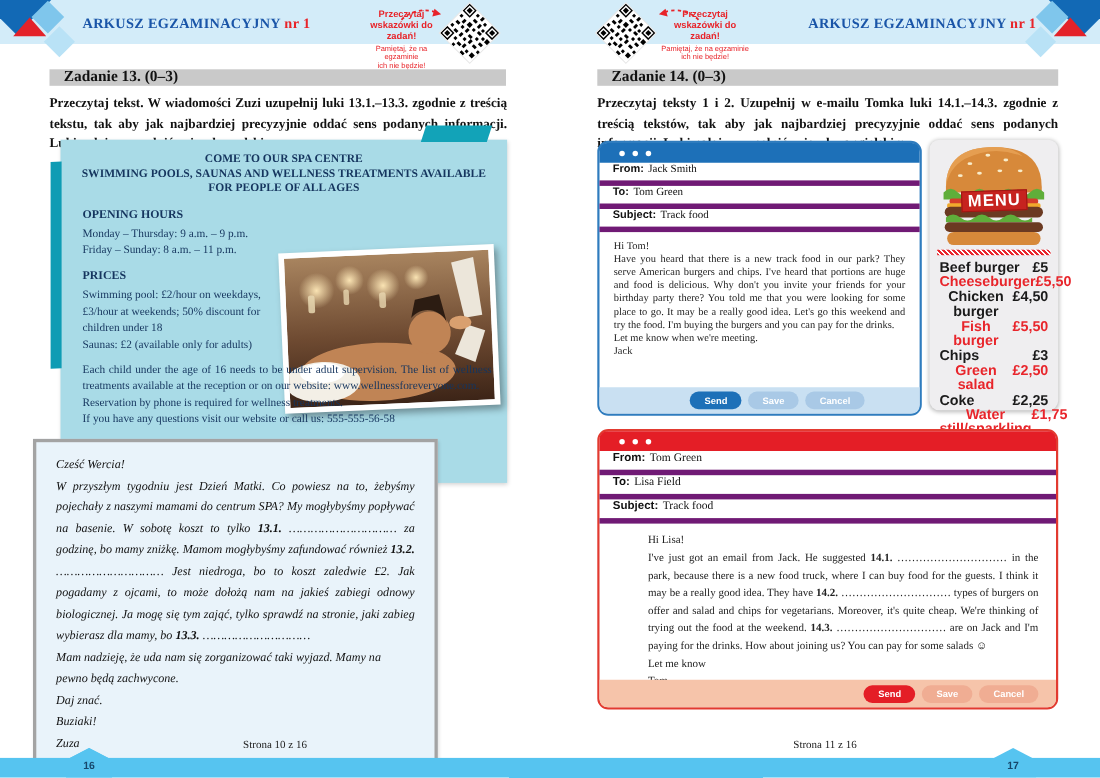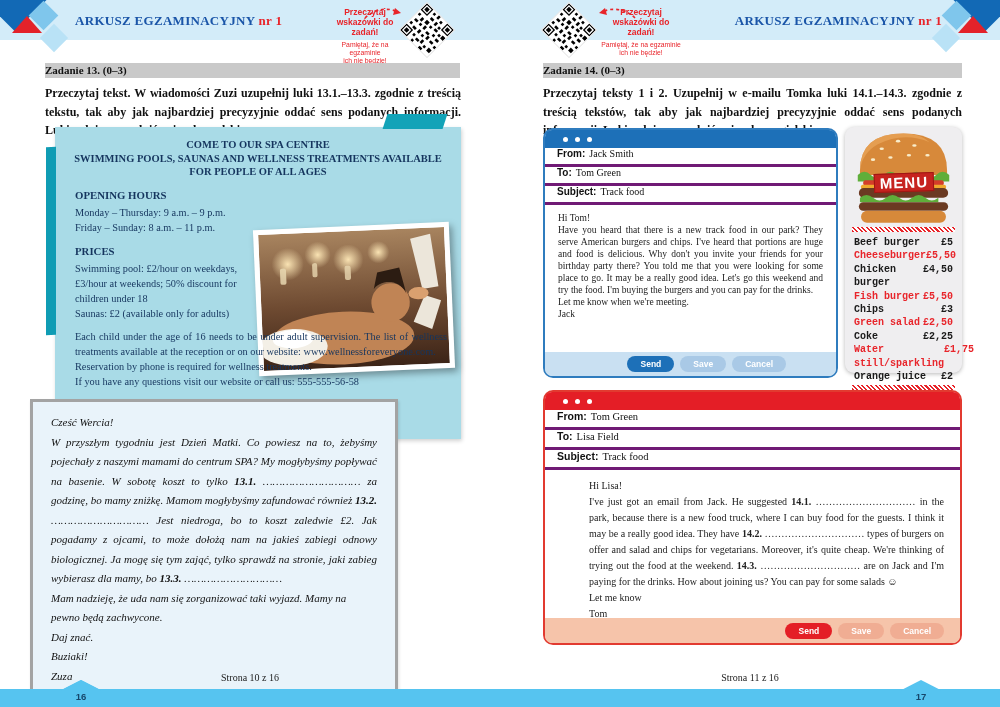--- a/index.html
+++ b/index.html
@@ -16,21 +16,21 @@
   .hdr-title{position:absolute;top:13px;font-weight:bold;font-size:13px;letter-spacing:.3px;color:#1a55a8;}
   .hdr-title .num{color:#e8242a;}
   
   .qr-tip{position:absolute;text-align:center;color:#e8242a;font-family:"Liberation Sans",sans-serif;}
   .qr-tip .l1{font-weight:bold;font-size:8.5px;line-height:10px;}
   .qr-tip .l2{font-size:6.8px;line-height:8px;margin-top:4px;}
   .qr{position:absolute;width:38px;height:38px;background:#fff;transform:rotate(45deg);box-shadow:0 0 0 1px #e8e8e8;}
   .qr svg{width:38px;height:38px;display:block;}
   .arrow-svg{position:absolute;}
   
-  .task-bar{position:absolute;height:15px;background:#c9c9c9;font-weight:bold;font-size:11px;line-height:15px;padding-left:0;box-sizing:border-box;}
+  .task-bar{position:absolute;height:15px;background:#c9c9c9;font-weight:bold;font-size:14px;line-height:15px;padding-left:13px;box-sizing:border-box;}
   .instr{position:absolute;font-weight:bold;font-size:12px;line-height:18.5px;text-align:justify;}
   
   .flyer{position:absolute;left:55px;top:127px;width:406px;height:312px;background:#a9dbe7;box-shadow:1px 2px 4px rgba(0,0,0,.18);}
   .flyer-spine{position:absolute;left:-9px;top:20px;width:10px;height:188px;background:#0f9cb4;transform:skewY(-2deg);}
   .flyer-fold{position:absolute;right:16px;top:-13px;width:60px;height:15px;background:#12a3b8;transform:skewX(-18deg);}
   .flyer-title{position:relative;padding-top:11px;text-align:center;color:#15355e;font-weight:bold;font-size:10.5px;line-height:13.5px;}
   .flyer-body{position:relative;padding:9px 12px 0 20px;color:#15355e;}
   .flyer-col{width:190px;font-size:10.3px;line-height:15px;}
   .flyer-h{font-weight:bold;font-size:10.8px;margin:0 0 2px 0;}
   .flyer-gap{height:9px;}
@@ -40,21 +40,21 @@
   .flyer-foot .just{text-align:justify;}
   
   .msg-box{position:absolute;left:30px;top:399px;width:368px;background:#e9f3fa;border:3px solid #a3a3a3;box-shadow:1px 2px 3px rgba(0,0,0,.12);
            padding:11px 18px 12px;box-sizing:border-box;font-size:11px;line-height:19.5px;font-style:italic;}
   .msg-box .par{text-align:justify;}
   .gaplabel{font-weight:bold;}
   
   .email{position:absolute;background:#fff;border-radius:10px;}
   .email-hd{height:18px;border-radius:7px 7px 0 0;display:flex;align-items:center;padding-left:18px;gap:7px;}
   .dot{width:5px;height:5px;border-radius:50%;background:#fff;}
-  .fld{display:flex;align-items:baseline;padding:0 12px;border-bottom:3px solid #701a75;}
+  .fld{display:flex;align-items:baseline;padding:0 12px;border-bottom:5px solid #701a75;}
   .fld .lab{font-family:"Liberation Sans",sans-serif;font-weight:bold;color:#111;}
   .fld .val{margin-left:4px;}
   .email-body{color:#222;}
   .email-ft{position:absolute;bottom:0;left:0;right:0;display:flex;align-items:center;gap:6px;}
   .btn{border:none;border-radius:10px;color:#fff;font-family:"Liberation Sans",sans-serif;font-weight:bold;font-size:8.5px;padding:3px 13px;cursor:pointer;}
   
   .email.blue{left:543px;top:128px;width:295px;height:250px;border:2px solid #2f7cbe;box-sizing:border-box;}
   .email.blue .email-hd{background:#1d70b8;}
   .email.blue .fld{height:16px;font-size:10px;}
   .email.blue .email-body{padding:7px 13px 0;font-size:9.5px;line-height:12px;}
@@ -71,21 +71,21 @@
   .email.red .btn-primary{background:#e41e26;}
   .email.red .btn-muted{background:#f0ad93;}
   
   .menu-card{position:absolute;left:845px;top:127px;width:117px;height:246px;background:#efeef0;border-radius:9px;box-shadow:0 1px 4px rgba(0,0,0,.28);}
   .burger-wrap{position:relative;height:98px;overflow:hidden;border-radius:9px 9px 0 0;}
   .burger-wrap svg{width:117px;height:98px;display:block;}
   .menu-banner{position:absolute;left:50%;top:46px;transform:translateX(-50%) rotate(-2deg);background:#c6231f;border:1px solid #9e1713;
                color:#fff;font-family:"Liberation Sans",sans-serif;font-weight:bold;font-size:15px;line-height:17px;letter-spacing:1px;padding:0 5px;}
   .zig{height:5px;margin:2px 7px;background:repeating-linear-gradient(45deg,#e8252b 0 1.6px,#fff 1.6px 3.2px);}
   .menu-items{padding:2px 9px 0;}
-  .mi{display:flex;justify-content:space-between;font-family:Liberation Mono, monospace;font-weight:bold;font-size:10px;line-height:13.4px;color:#1a1a1a;}
+  .mi{display:flex;justify-content:space-between;font-family:Liberation Sans, sans-serif;font-weight:bold;font-size:13px;line-height:13.4px;color:#1a1a1a;text-align:center;}
   .menu-items .mi:nth-child(even){color:#e8252b;}
   
   .page-note{position:absolute;bottom:24px;width:500px;text-align:center;font-size:10px;color:#222;}
   .tab{position:absolute;bottom:0;width:42px;height:27px;background:#56c4f0;clip-path:polygon(0 100%,0 40%,50% 0,100% 40%,100% 100%);
        color:#17476b;font-family:"Liberation Sans",sans-serif;font-weight:bold;font-size:9.5px;text-align:center;padding-top:11px;box-sizing:border-box;}
 </style>
 </head>
 <body>
 
 <div class="band-top"></div>

